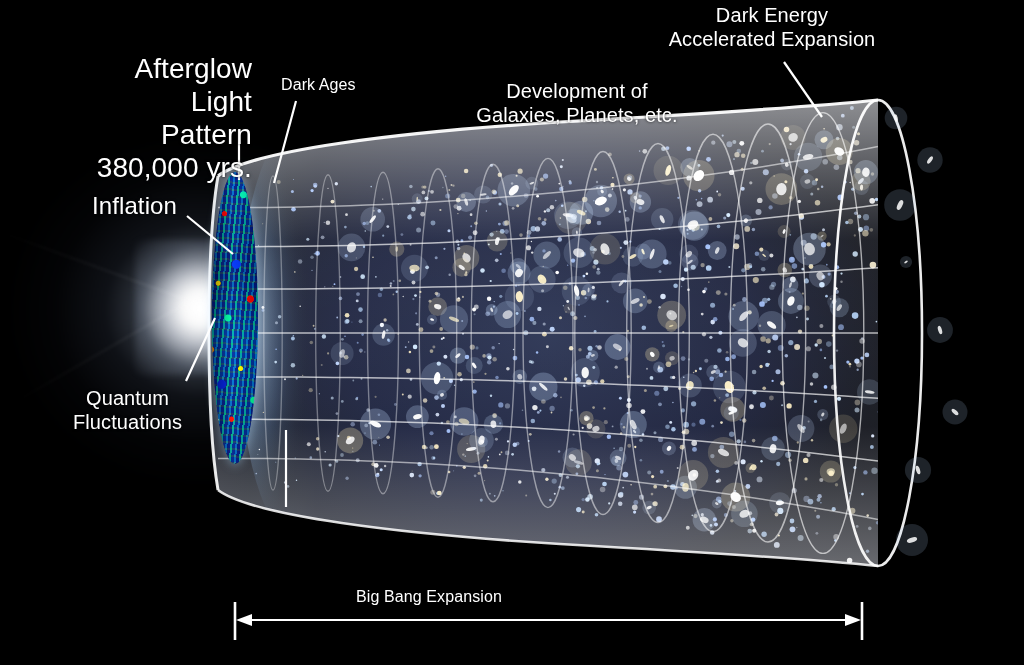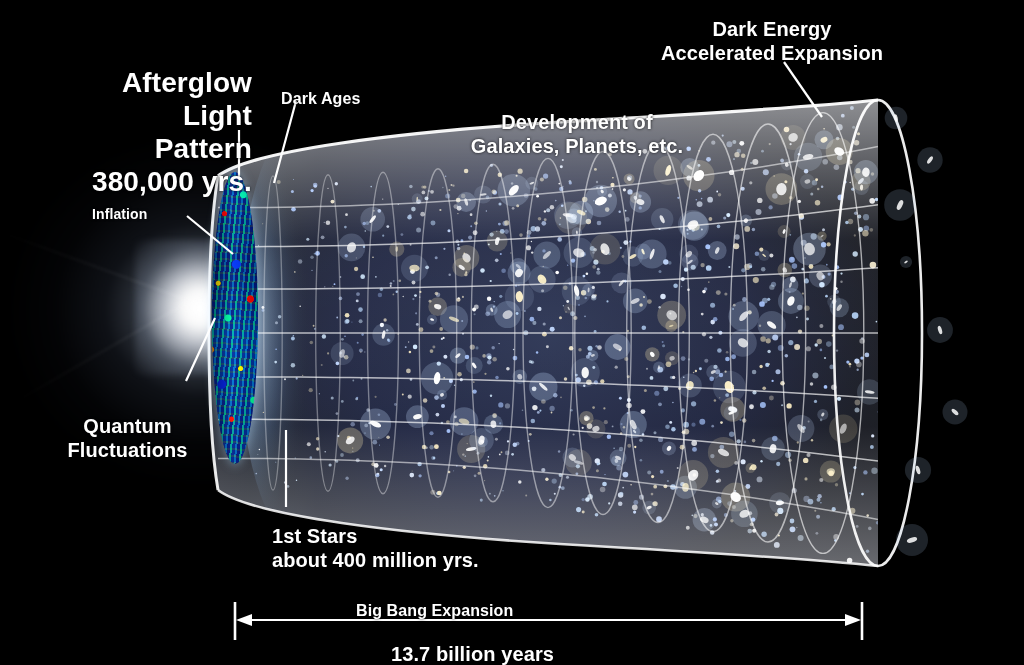--- a/index.html
+++ b/index.html
@@ -56,27 +56,27 @@
       radial-gradient(circle at 20% 88%, #ffe000 0 3px, transparent 4px),
       radial-gradient(circle at 66% 93%, #35d98c 0 2px, transparent 3px),
       repeating-linear-gradient(96deg, rgba(40,220,170,.55) 0 2px, rgba(20,48,110,.5) 2px 5px, rgba(60,200,230,.35) 5px 7px, rgba(18,30,92,.55) 7px 10px),
       repeating-linear-gradient(4deg, rgba(255,232,0,.22) 0 2px, rgba(0,0,0,0) 2px 7px),
       linear-gradient(180deg,#1a3f86,#10265e 35%,#1c4a90 55%,#122a66);
     filter:saturate(1.5) contrast(1.15);}
   .cmb-shade{position:absolute;inset:0;border-radius:50%/50%;
     background:linear-gradient(90deg,rgba(0,0,0,.35),rgba(255,255,255,.04) 45%,rgba(0,0,0,.18));}
 
   
-  .label{position:absolute;color:#fff;font-weight:bold;
-    line-height:1.18;letter-spacing:.1px;text-shadow:0 0 3px rgba(0,0,0,.85);white-space:pre-line;margin-top:14px;}
+  .label{position:absolute;color:#fff;font-weight:normal;
+    line-height:1.18;letter-spacing:.1px;text-shadow:0 0 3px rgba(0,0,0,.85);white-space:pre-line;}
   .l-afterglow{left:84px;top:52px;width:168px;font-size:28px;text-align:right;}
-  .l-inflation{left:92px;top:192px;font-size:14px;text-align:left;}
-  .l-quantum  {left:60px;top:401px;width:135px;font-size:20px;text-align:center;}
+  .l-inflation{left:92px;top:192px;font-size:24px;text-align:left;}
+  .l-quantum  {left:60px;top:387px;width:135px;font-size:20px;text-align:center;}
   .l-darkages {left:281px;top:76px;font-size:16px;}
-  .l-devgal   {left:457px;top:97px;width:240px;font-size:20px;text-align:center;}
+  .l-devgal   {left:457px;top:80px;width:240px;font-size:20px;text-align:center;}
   .l-darkenergy{left:652px;top:4px;width:240px;font-size:20px;text-align:center;}
   .l-firststars{left:272px;top:511px;font-size:20px;text-align:left;}
   .l-bigbang  {left:356px;top:588px;font-size:16px;}
   .l-years    {left:391px;top:629px;font-size:20px;}
 
   
   #annot{position:absolute;left:0;top:0;width:1024px;height:665px;}
 </style>
 </head>
 <body>
@@ -1732,18 +1732,15 @@
 Pattern
 380,000 yrs.</div>
   <div class="label l-inflation">Inflation</div>
   <div class="label l-quantum">Quantum
 Fluctuations</div>
   <div class="label l-darkages">Dark Ages</div>
   <div class="label l-devgal">Development of
 Galaxies, Planets, etc.</div>
   <div class="label l-darkenergy">Dark Energy
 Accelerated Expansion</div>
-  <div class="label l-firststars">1st Stars
-about 400 million yrs.</div>
   <div class="label l-bigbang">Big Bang Expansion</div>
-  <div class="label l-years">13.7 billion years</div>
 
 </div>
 
 </body></html>

